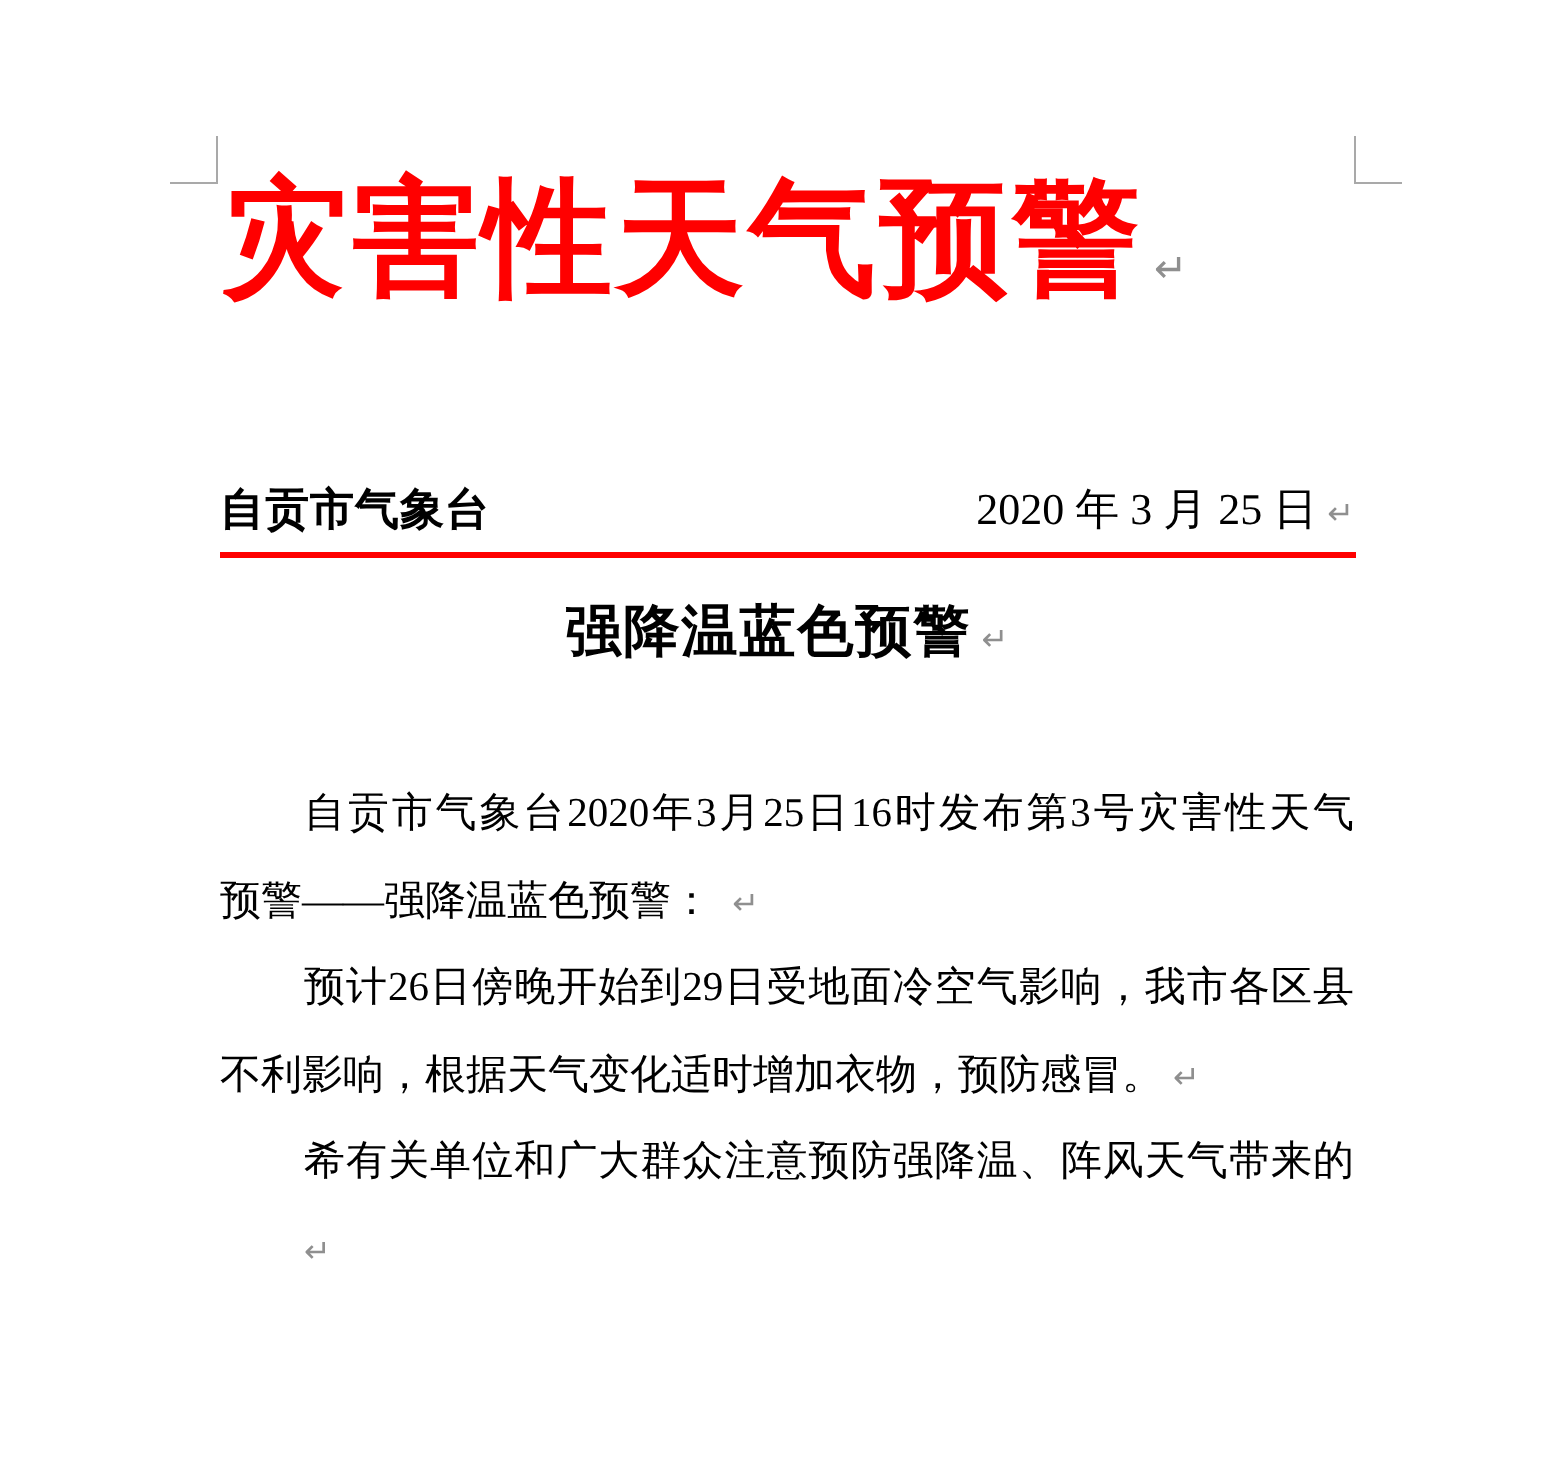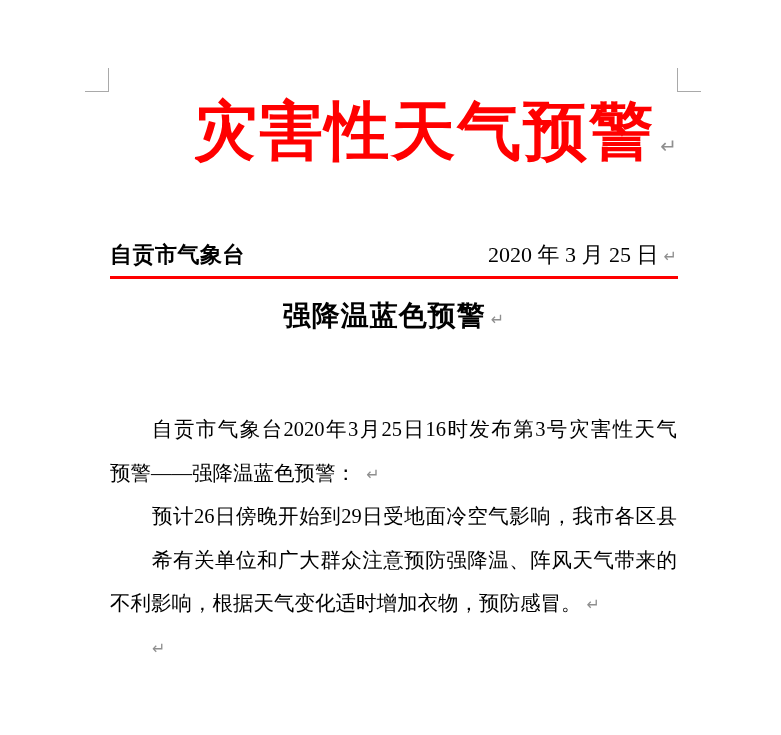--- a/index.html
+++ b/index.html
@@ -29,22 +29,22 @@
   }
   .crop-tr{
     position:absolute;left:677px;top:68px;width:23px;height:23px;
     border-left:1.5px solid var(--mark-gray);
     border-bottom:1.5px solid var(--mark-gray);
   }
 
   .textcol{position:absolute;left:110px;width:567px;}
 
   .doc-title{
-    top:93px;height:78px;line-height:78px;
-    text-align:right;
+    top:81px;height:78px;line-height:78px;
+    text-align:left;
     font-family:var(--serif);
     font-size:64px;font-weight:bold;
     color:var(--red);
     letter-spacing:2px;
     white-space:nowrap;
   }
   .issue-line{
     top:190px;height:30px;line-height:30px;
     text-align:center;
     font-size:21px;
@@ -74,21 +74,21 @@
     top:298px;height:36px;line-height:36px;
     text-align:center;
     font-family:var(--sans);
     font-weight:bold;
     font-size:28px;
     letter-spacing:1px;
     white-space:nowrap;
   }
 
   .body-block{
-    top:408px;
+    top:386px;
     font-size:20.5px;
   }
   .bline{
     height:43.5px;line-height:43.5px;
     text-align:justify;
     text-align-last:justify;
     text-justify:inter-character;
   }
   .bline.first{ text-indent:42px; }
   .bline.last{ text-align-last:left; }
@@ -129,24 +129,24 @@
 
   <div class="textcol body-block">
 
     <div class="bline first">自贡市气象台2020年3月25日16时发布第3号灾害性天气</div>
     <div class="bline last">
       <span>预警——强降温蓝色预警： </span><span class="pilcrow">↵</span>
     </div>
 
     <div class="bline first">预计26日傍晚开始到29日受地面冷空气影响，我市各区县</div>
 
-    <div class="bline first">希有关单位和广大群众注意预防强降温、阵风天气带来的</div>
     <div class="bline last">
       <span>不利影响，根据天气变化适时增加衣物，预防感冒。</span><span class="pilcrow">↵</span>
     </div>
+    <div class="bline first">希有关单位和广大群众注意预防强降温、阵风天气带来的</div>
 
     <div class="bline first last">
       <span class="pilcrow" style="margin-left:0;">↵</span>
     </div>
 
   </div>
 
 </div>
 
 </body></html>

